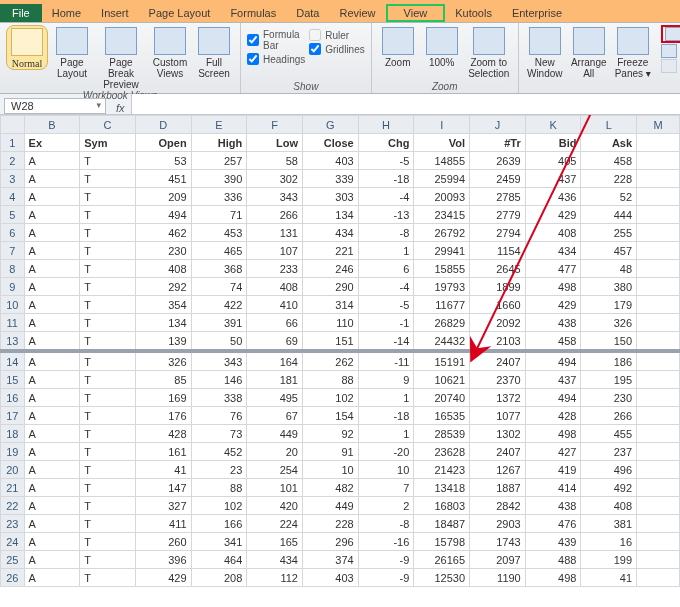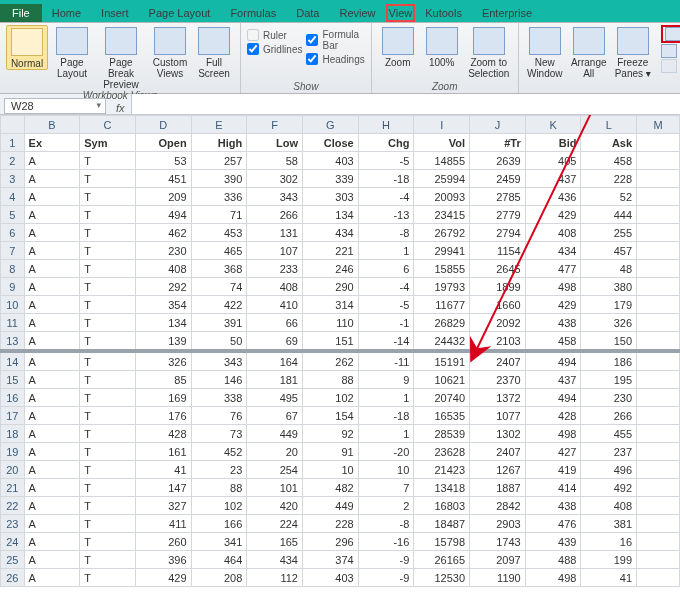--- a/index.html
+++ b/index.html
@@ -1,27 +1,27 @@
 <!DOCTYPE html>
 <html><head>
 <meta charset="utf-8">
 <style>
   html,body { margin:0; padding:0; font-family:"Segoe UI",Tahoma,sans-serif; font-size:11px; color:#333; background:#fff; width:680px; }
   
-  .tab-strip { display:flex; align-items:flex-end; height:22px; background:#14b8a6; border-bottom:1px solid #b6b6b6; }
+  .tab-strip { display:flex; align-items:flex-end; height:22px; background:#fdba74; border-bottom:1px solid #b6b6b6; }
   .tab { padding:3px 10px 3px 10px; color:#3b3b3b; cursor:default; }
   .tab.file { background:#1e7145; color:#fff; padding:3px 12px; }
-  .tab.view { border:2px solid #ef4444; padding:1px 1px; }
+  .tab.view { border:2px solid #22c55e; padding:1px 16px; }
   
   .ribbon { display:flex; background:linear-gradient(#f5f6f7,#e5e8ec); border-bottom:1px solid #b6b6b6; height:70px; }
   .group { border-right:1px solid #c6c9cd; padding:2px 6px 0 6px; display:flex; flex-direction:column; justify-content:space-between; }
   .group-body { display:flex; align-items:flex-start; gap:4px; }
   .group-label { text-align:center; font-size:10px; color:#555; padding-bottom:1px;font-style:italic; }
   .bigbtn { width:40px; text-align:center; font-size:10px; line-height:11px; padding-top:2px; }
-  .bigbtn.sel { background:#fbe7a1; border:1px solid #d7b459; border-radius:2px; }
+  .bigbtn.sel { background:#fbe7a1; border:1px solid #d7b459; border-radius:8px;font-family:Liberation Serif, serif; }
   .bigbtn .ico { width:30px; height:26px; margin:0 auto 2px auto; background:#d8e4f2; border:1px solid #7aa0c9; }
   .bigbtn.sel .ico { background:#fff3cf; border-color:#d7b459; }
   .chk-col { display:flex; flex-direction:column; gap:2px; padding-top:4px; }
   .chk { display:flex; align-items:center; gap:4px; font-size:10px; color:#555; }
   .chk input { margin:0; width:12px; height:12px; }
   .mini-list { display:flex; flex-direction:column; gap:1px; padding-left:4px; }
   .mini { display:flex; align-items:center; gap:4px; font-size:10px; }
   .mini .mico { width:14px; height:12px; background:#dce6f2; border:1px solid #8aa7c7; }
   .mini.split { border:2px solid #d9001b; padding:0 2px; }
   .mini.dim { color:#9a9a9a; }
@@ -70,36 +70,36 @@
       <div class="bigbtn" style="width:50px"><div class="ico"></div><span>Page Break Preview</span></div>
       <div class="bigbtn"><div class="ico"></div><span>Custom Views</span></div>
       <div class="bigbtn"><div class="ico"></div><span>Full Screen</span></div>
     </div>
     <div class="group-label">Workbook Views</div>
   </div>
   <div class="group">
     <div class="group-body">
       <div class="chk-col">
         <label class="chk">
+            <input type="checkbox" checked="" style="">
+            <span>Formula Bar</span>
+          </label>
+        <label class="chk">
+            <input type="checkbox" checked="" style="">
+            <span>Headings</span>
+          </label>
+      </div>
+      <div class="chk-col">
+        <label class="chk">
             <input type="checkbox" disabled="" style="">
             <span>Ruler</span>
           </label>
         <label class="chk">
             <input type="checkbox" checked="" style="">
             <span>Gridlines</span>
-          </label>
-      </div>
-      <div class="chk-col">
-        <label class="chk">
-            <input type="checkbox" checked="" style="">
-            <span>Formula Bar</span>
-          </label>
-        <label class="chk">
-            <input type="checkbox" checked="" style="">
-            <span>Headings</span>
           </label>
       </div>
     </div>
     <div class="group-label">Show</div>
   </div>
   <div class="group">
     <div class="group-body">
       <div class="bigbtn"><div class="ico"></div><span>Zoom</span></div>
       <div class="bigbtn"><div class="ico"></div><span>100%</span></div>
       <div class="bigbtn" style="width:46px"><div class="ico"></div><span>Zoom to Selection</span></div>

